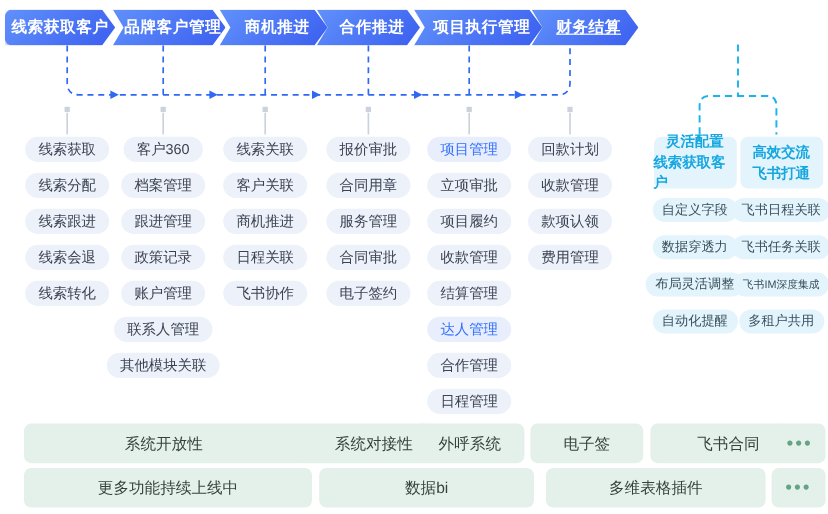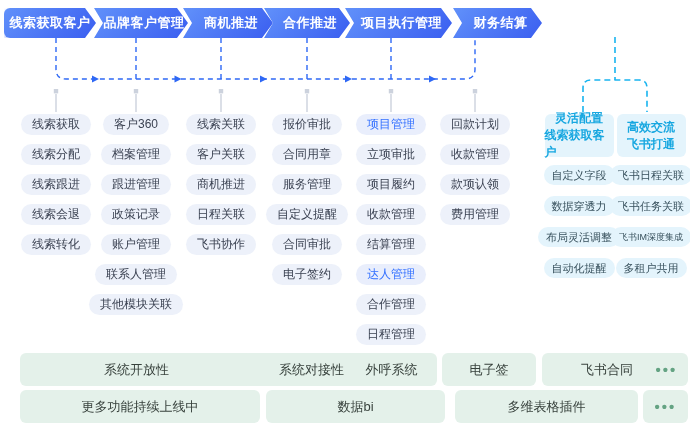--- a/index.html
+++ b/index.html
@@ -84,21 +84,21 @@
     </div>
     <div class="stage-btn arrow-mid" style="left: 183px; width: 84px;">
       <span>商机推进</span>
     </div>
     <div class="stage-btn arrow-mid" style="left: 264px; width: 80px;">
       <span>合作推进</span>
     </div>
     <div class="stage-btn arrow-mid" style="left: 345px; width: 101px;">
       <span>项目执行管理</span>
     </div>
-    <div class="stage-btn arrow-mid" style="left: 453px; width: 83px;">
+    <div class="stage-btn arrow-mid" style="left: 443px; width: 83px; text-decoration: underline;">
       <span>财务结算</span>
     </div>
     <div class="col" style="left: -4px;">
       <span class="pill">线索获取</span>
       <span class="pill">线索分配</span>
       <span class="pill">线索跟进</span>
       <span class="pill">线索会退</span>
       <span class="pill">线索转化</span>
     </div>
     <div class="col" style="left: 76px;">
@@ -114,21 +114,20 @@
       <span class="pill">线索关联</span>
       <span class="pill">客户关联</span>
       <span class="pill">商机推进</span>
       <span class="pill">日程关联</span>
       <span class="pill">飞书协作</span>
     </div>
     <div class="col" style="left: 247px;">
       <span class="pill">报价审批</span>
       <span class="pill">合同用章</span>
       <span class="pill">服务管理</span>
-      <span class="pill">自定义提醒</span>
       <span class="pill">合同审批</span>
       <span class="pill">电子签约</span>
     </div>
     <div class="col" style="left: 331px;">
       <span class="pill hl">项目管理</span>
       <span class="pill">立项审批</span>
       <span class="pill">项目履约</span>
       <span class="pill">收款管理</span>
       <span class="pill">结算管理</span>
       <span class="pill hl">达人管理</span>

